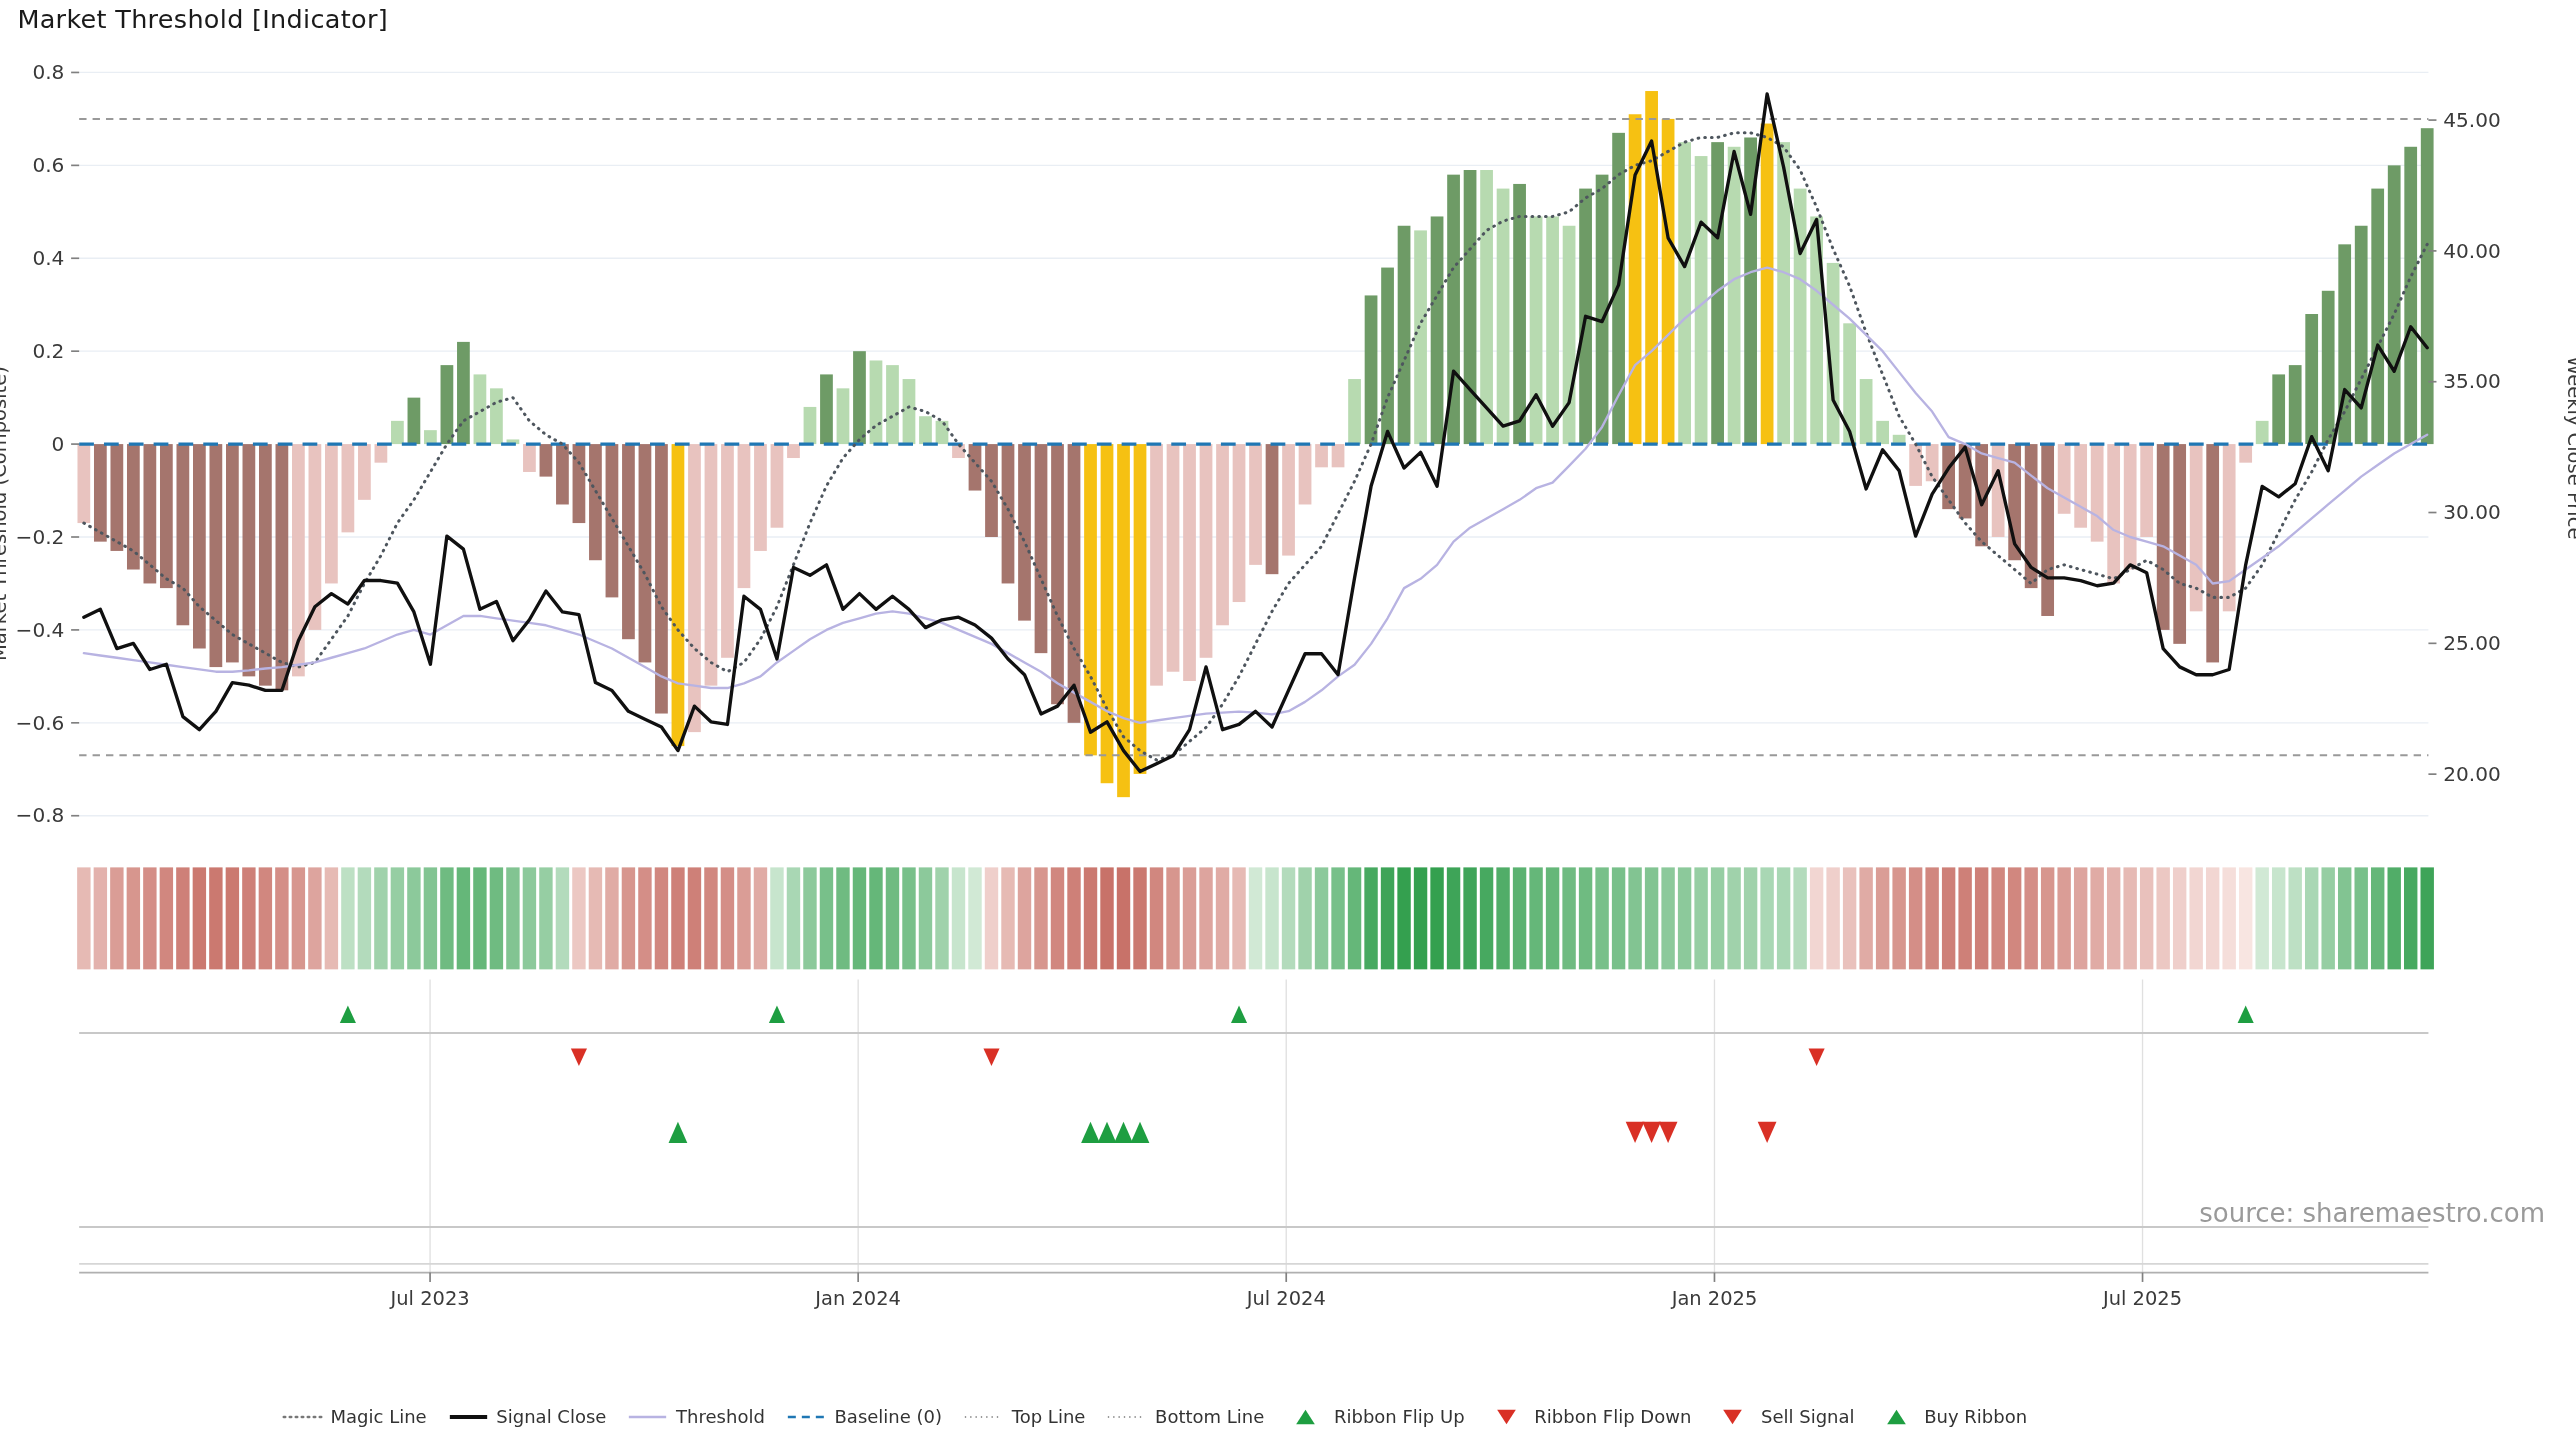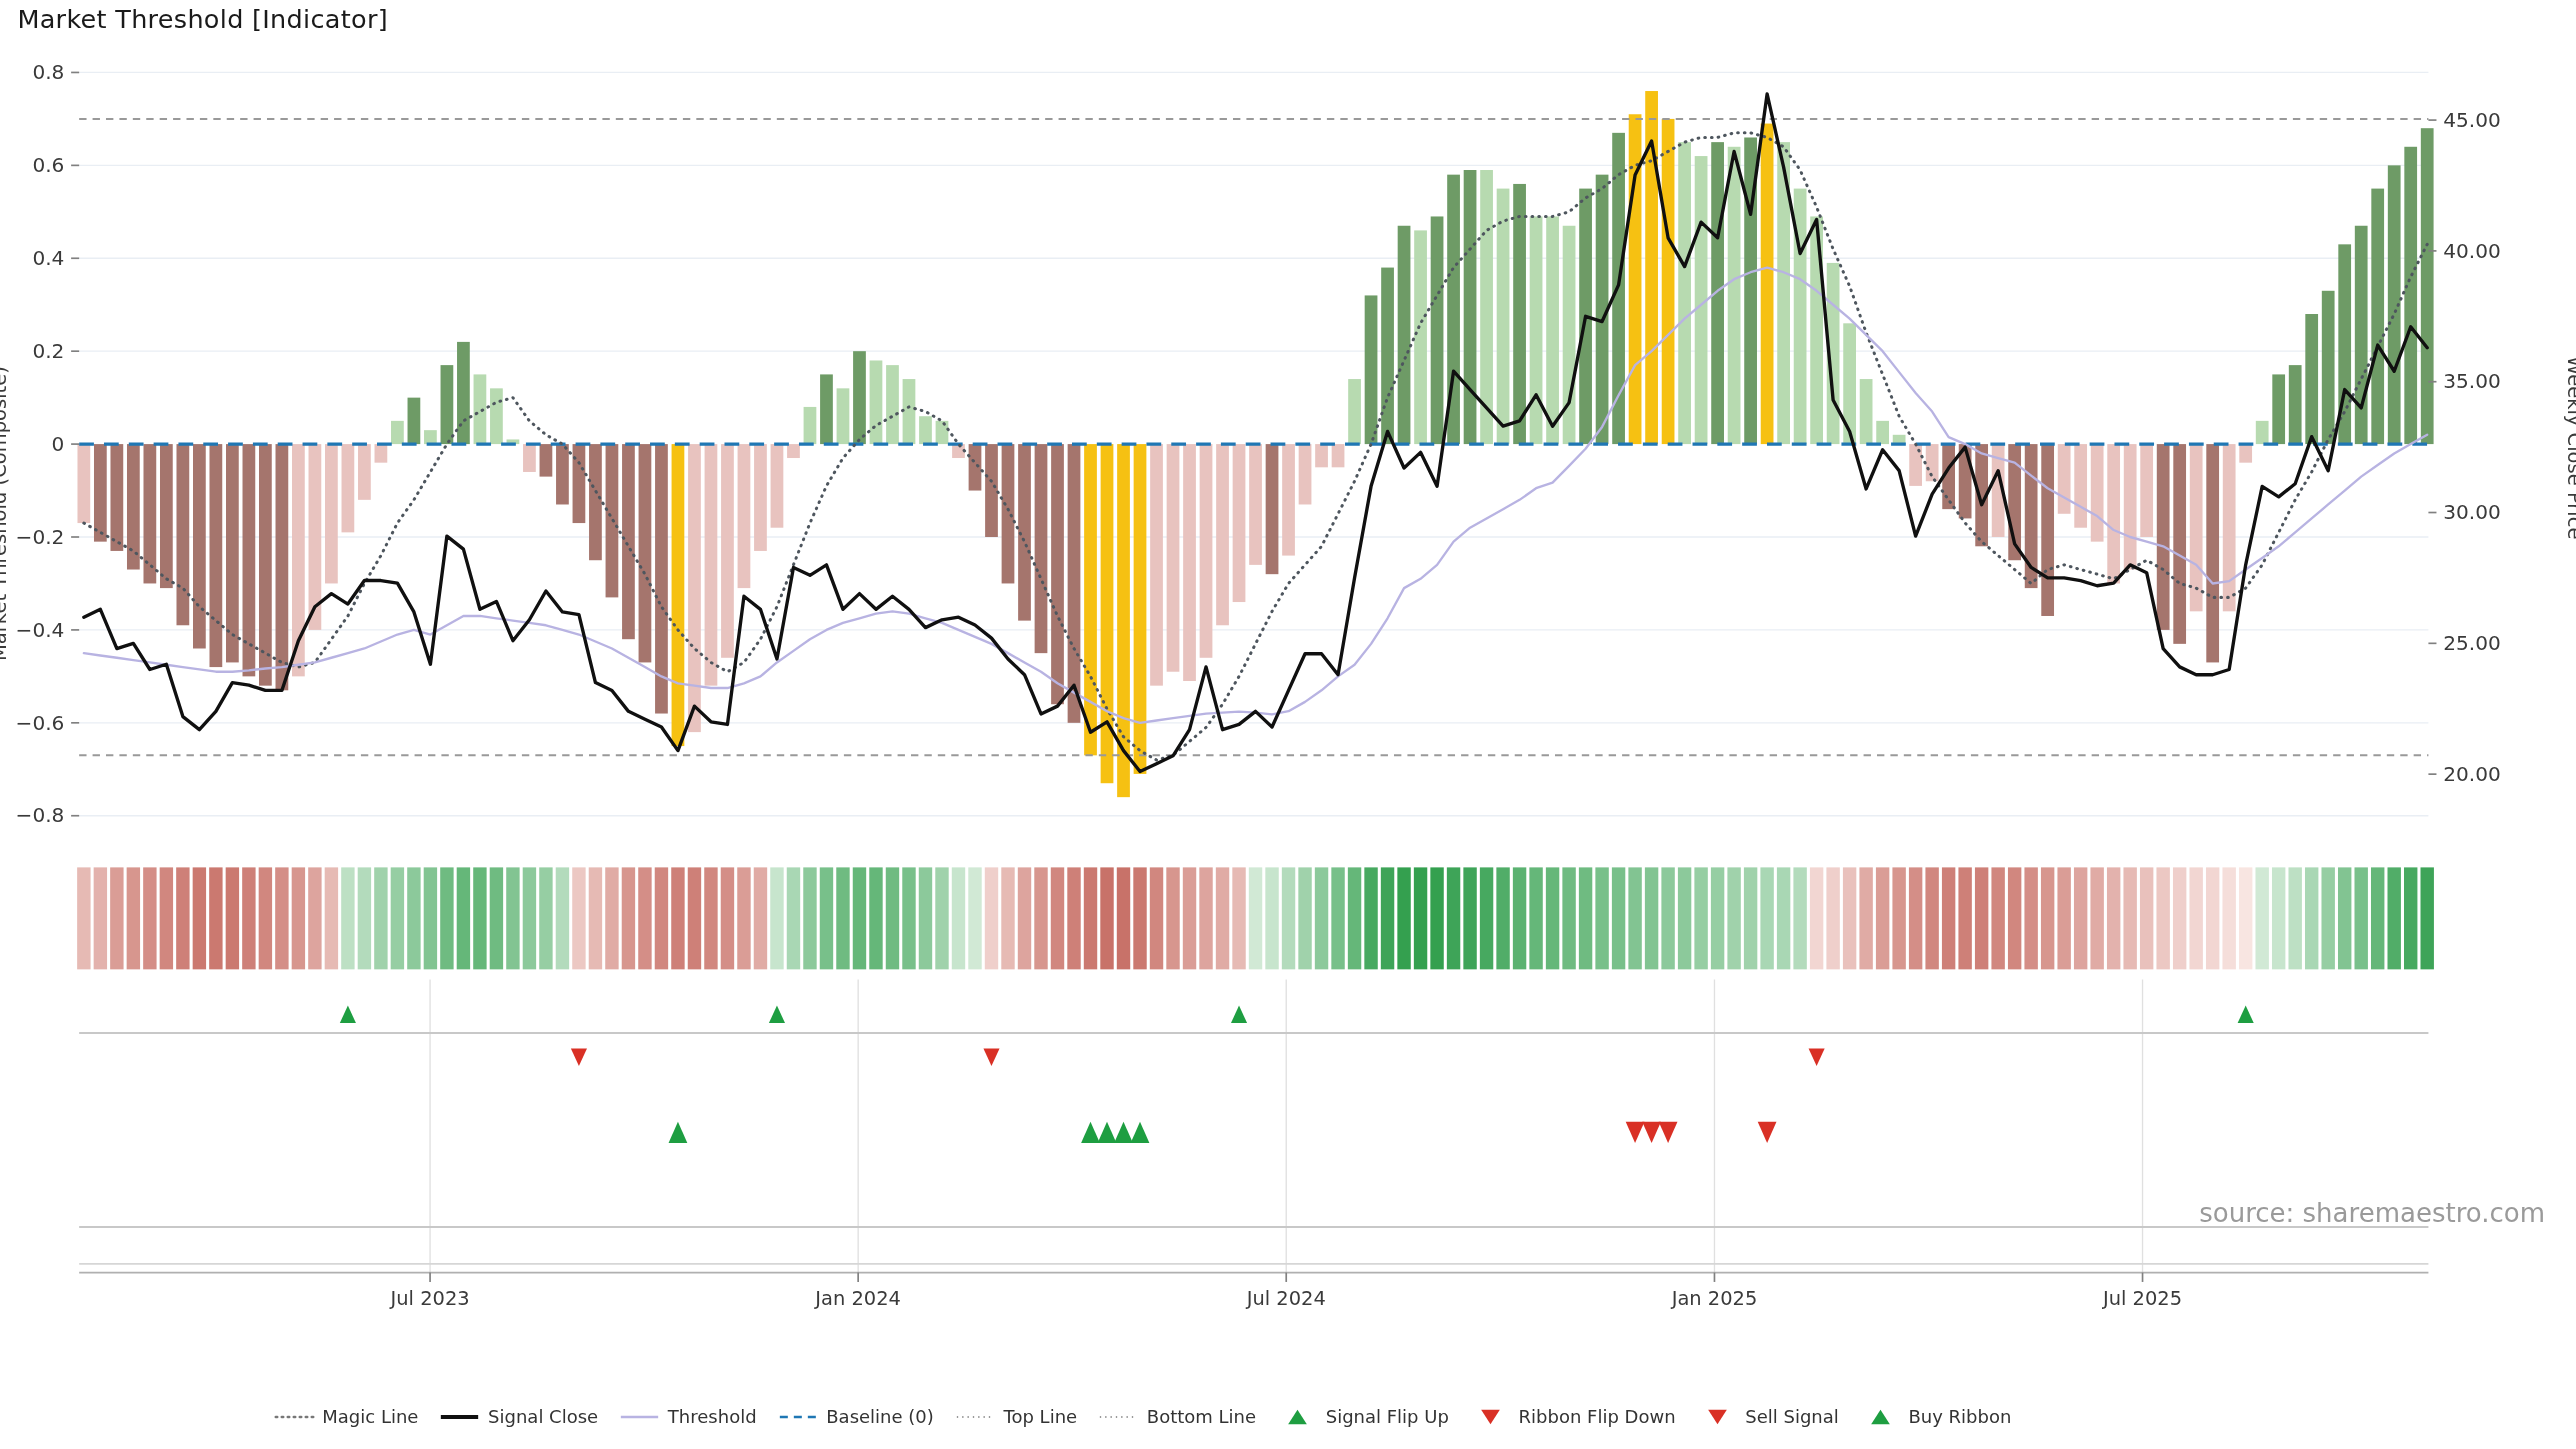--- a/index.html
+++ b/index.html
@@ -4,21 +4,21 @@
 <style>
   html,body{margin:0;padding:0;background:#ffffff;}
   body{width:2576px;height:1449px;font-family:"DejaVu Sans","Liberation Sans",sans-serif;}
   .stage{position:relative;width:2576px;height:1449px;overflow:hidden;background:#fff;padding-left:15px;}
   #plot{position:absolute;left:0;top:0;}
   h1.title{position:absolute;left:17.4px;top:4px;margin:0;font-size:25.5px;font-weight:400;color:#1a1a1a;letter-spacing:0.3px;}
   .ylabel{position:absolute;font-size:19.5px;color:#3a3a3a;}
   .ylabel.left{left:-1.3px;top:444px;transform-origin:0 0;writing-mode:vertical-rl;transform:rotate(180deg) translateX(-50%);height:auto;top:661px;}
   .ylabel.right{right:5.4px;top:356px;writing-mode:vertical-rl;}
   .source{position:absolute;right:46px;top:1198px;font-size:26px;color:#9a9a9a;}
-  .legend{position:absolute;left:0;top:1406px;width:2284px;display:flex;justify-content:center;align-items:center;gap:20px;}
+  .legend{position:absolute;left:12px;top:1406px;width:2284px;display:flex;justify-content:center;align-items:center;gap:20px;}
   .legend .li{display:flex;align-items:center;gap:6.7px;font-size:18px;color:#333;}
   .legend svg{display:block;}
 </style>
 </head>
 <body>
 
 <div class="stage">
   <h1 class="title">Market Threshold [Indicator]</h1>
   <svg id="plot" width="2576" height="1449" viewBox="0 0 3840 2160">
       <g>
@@ -436,21 +436,21 @@
       <span class="li">
         <svg width="43" height="20" viewBox="0 0 64 30">
           <line x1="4" x2="60" y1="15" y2="15" stroke="#999" stroke-width="3" stroke-dasharray="2 6"></line>
         </svg>
         <span>Bottom Line</span>
       </span>
       <span class="li">
         <svg width="43" height="20" viewBox="0 0 64 30">
           <polygon points="32,4 18,26 46,26" fill="#1e9e41"></polygon>
         </svg>
-        <span>Signal Flip Up</span>
+        <span>Ribbon Flip Up</span>
       </span>
       <span class="li">
         <svg width="43" height="20" viewBox="0 0 64 30">
           <polygon points="32,26 18,4 46,4" fill="#d93025"></polygon>
         </svg>
         <span>Ribbon Flip Down</span>
       </span>
       <span class="li">
         <svg width="43" height="20" viewBox="0 0 64 30">
           <polygon points="32,26 18,4 46,4" fill="#d93025"></polygon>

